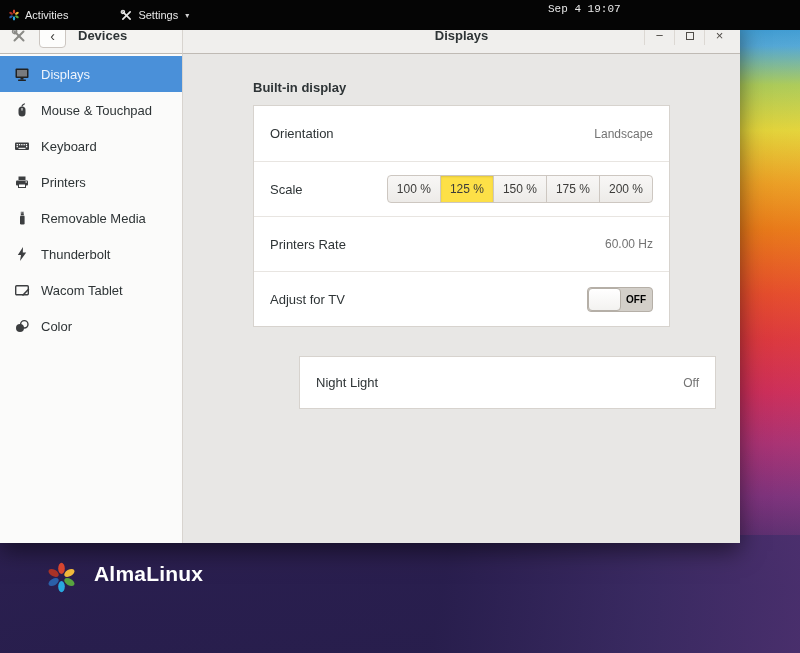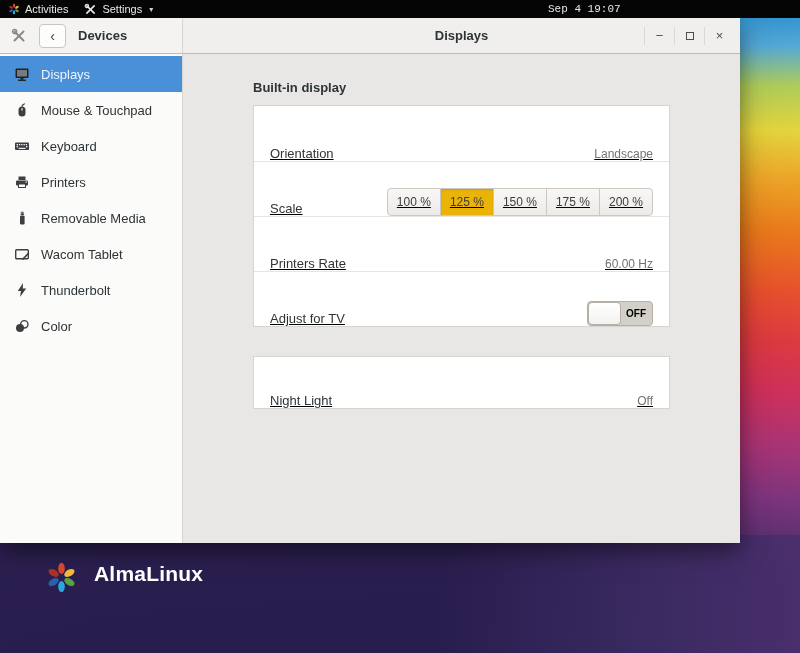--- a/index.html
+++ b/index.html
@@ -13,23 +13,23 @@
       #f9a825 28%, #f57f17 35%, #ef4d2a 45%, #e4363c 52%,
       #d22a58 60%, #ab2d72 68%, #7c2c7a 76%, #4d2668 84%,
       #32215a 90%, #281e4d 100%); }
   .wallpaper:before { content:""; position:absolute; inset:0;
     background:linear-gradient(115deg, rgba(255,255,255,.10) 0%,
       rgba(255,255,255,0) 35%, rgba(0,0,0,.08) 70%, rgba(255,255,255,.06) 100%); }
   .wallpaper:after { content:""; position:absolute; left:0; right:0; bottom:0; height:118px;
     background:linear-gradient(100deg, #281e4d 55%, #3a2a62 80%, #4b2f6e 100%); opacity:.9; }
 
   
-  .topbar { position:absolute; left:0; top:0; width:800px; height:18px;
+  .topbar { position:absolute; left:0; top:0; width:800px; height:30px;
     background:#050505; color:#e8e8e8; display:flex; align-items:center;
-    font-size:11px; z-index:50; }
+    font-size:11px; z-index:50;gap:36px; }
   .topbar .grp { display:flex; align-items:center; gap:5px; margin-left:8px; }
   .topbar .grp + .grp { margin-left:16px; }
   .tb-caret { font-size:8px; margin-left:2px; color:#cfcfcf; }
   .tb-clock { position:absolute; left:548px; top:0; height:18px; line-height:18px;font-family:Liberation Mono, monospace; }
 
   
   .window { position:absolute; left:0; top:18px; width:740px; height:525px;
     background:#e8e7e5; box-shadow:0 8px 22px rgba(0,0,0,.5); z-index:10;
     display:flex; flex-direction:column; }
 
@@ -60,36 +60,36 @@
   .side-item { height:36px; display:flex; align-items:center; gap:11px;
     padding-left:14px; font-size:13px; color:#2e3436; cursor:default; }
   .side-item .icn { width:16px; height:16px; flex:0 0 16px; }
   .side-item.selected { background:#4a90d9; color:#eef4fc; }
   .side-item.selected .icn { filter:brightness(.55) saturate(.4); }
 
   
   .content { flex:1; padding:26px 0 0 70px; }
   .section-title { font-weight:bold; font-size:13px; color:#2e3436; margin-bottom:10px; }
   .panel { width:417px; background:#ffffff; border:1px solid #d7d3ce; }
-  .panel + .panel { margin-top:29px; }
-  .row { height:55px; display:flex; align-items:flex-end; justify-content:space-between;
-    padding:0 16px;text-decoration:underline; }
+  .panel + .panel { margin-top:29px;margin-left:46px; }
+  .row { height:55px; display:flex; align-items:center; justify-content:space-between;
+    padding:0 16px; }
   .row + .row { border-top:1px solid #e8e5e1; }
   .row .lbl { font-size:13px; color:#2e3436; }
   .row .val { font-size:12px; color:#737373; }
   .row-nl { height:51px; }
 
   
   .seg-group { display:flex; }
   .seg { font-size:12px; color:#3d3c3a; padding:6px 9px;
     background:linear-gradient(#f8f7f6,#edebe8); border:1px solid #cdc7c1;
     margin-left:-1px; cursor:default; font-family:inherit; }
   .seg:first-child { border-radius:4px 0 0 4px; margin-left:12px; }
   .seg:last-child { border-radius:0 4px 4px 0; }
-  .seg.active { background:#eab308; box-shadow:inset 0 1px 2px rgba(0,0,0,.12); }
+  .seg.active { background:#fde047; box-shadow:inset 0 1px 2px rgba(0,0,0,.12); }
 
   
   .toggle { width:66px; height:25px; background:#d3cfc9; border:1px solid #b5afa7;
     border-radius:4px; position:relative; display:flex; align-items:center; cursor:default; }
   .toggle .handle { position:absolute; left:0px; top:0px; width:33px; height:23px;
     background:linear-gradient(#ffffff,#f3f2f0); border:1px solid #b5afa7;
     border-radius:4px; }
   .toggle .state { position:absolute; right:0; width:32px; text-align:center;
     font-size:10px; font-weight:bold; color:#39383
 
@@ -218,32 +218,32 @@
         <svg class="icn" viewBox="0 0 16 16" fill="#3c3e40">
           <rect x="6" y="5.5" width="4.6" height="9" rx="1.2"></rect>
           <rect x="6.8" y="1.8" width="3" height="3.2"></rect>
           <rect x="7.4" y="2.4" width="0.8" height="1" fill="#ffffff"></rect>
           <rect x="8.8" y="2.4" width="0.8" height="1" fill="#ffffff"></rect>
         </svg>
         <span>Removable Media</span>
       </div>
 
       <div class="side-item">
+        <svg class="icn" viewBox="0 0 16 16" fill="#3c3e40">
+          <path d="M9 1 L3.8 9 H7 L6 15 L12.2 6.6 H8.8 Z"></path>
+        </svg>
+        <span>Thunderbolt</span>
+      </div>
+
+      <div class="side-item">
         <svg class="icn" viewBox="0 0 16 16" fill="none" stroke="#3c3e40" stroke-width="1.4">
           <rect x="1.7" y="3.7" width="12.6" height="9" rx="1"></rect>
           <path d="M8.5 13.5 L14.8 7" stroke-width="1.6"></path>
         </svg>
         <span>Wacom Tablet</span>
-      </div>
-
-      <div class="side-item">
-        <svg class="icn" viewBox="0 0 16 16" fill="#3c3e40">
-          <path d="M9 1 L3.8 9 H7 L6 15 L12.2 6.6 H8.8 Z"></path>
-        </svg>
-        <span>Thunderbolt</span>
       </div>
 
       <div class="side-item">
         <svg class="icn" viewBox="0 0 16 16">
           <circle cx="10.3" cy="6.3" r="3.7" fill="none" stroke="#3c3e40" stroke-width="1.4"></circle>
           <circle cx="6" cy="10" r="4" fill="#3c3e40"></circle>
         </svg>
         <span>Color</span>
       </div>
     </aside>

